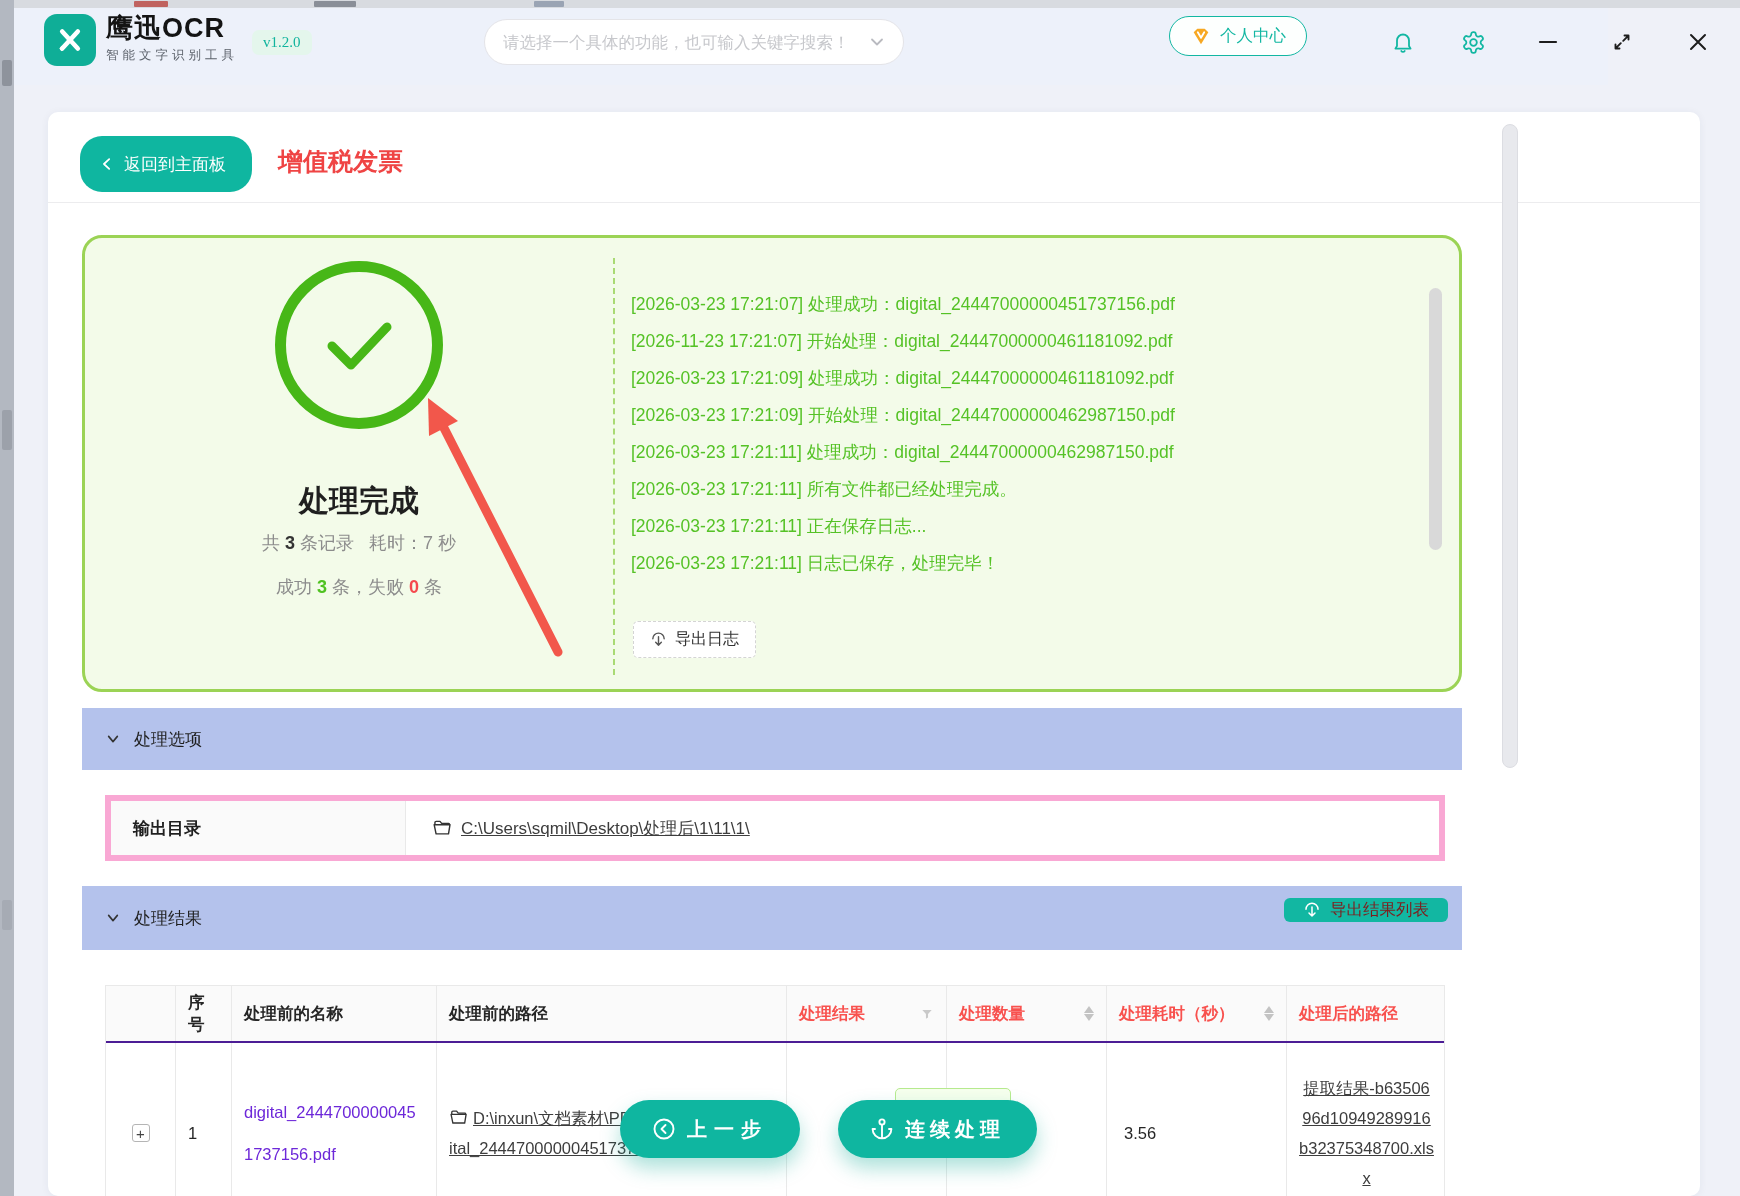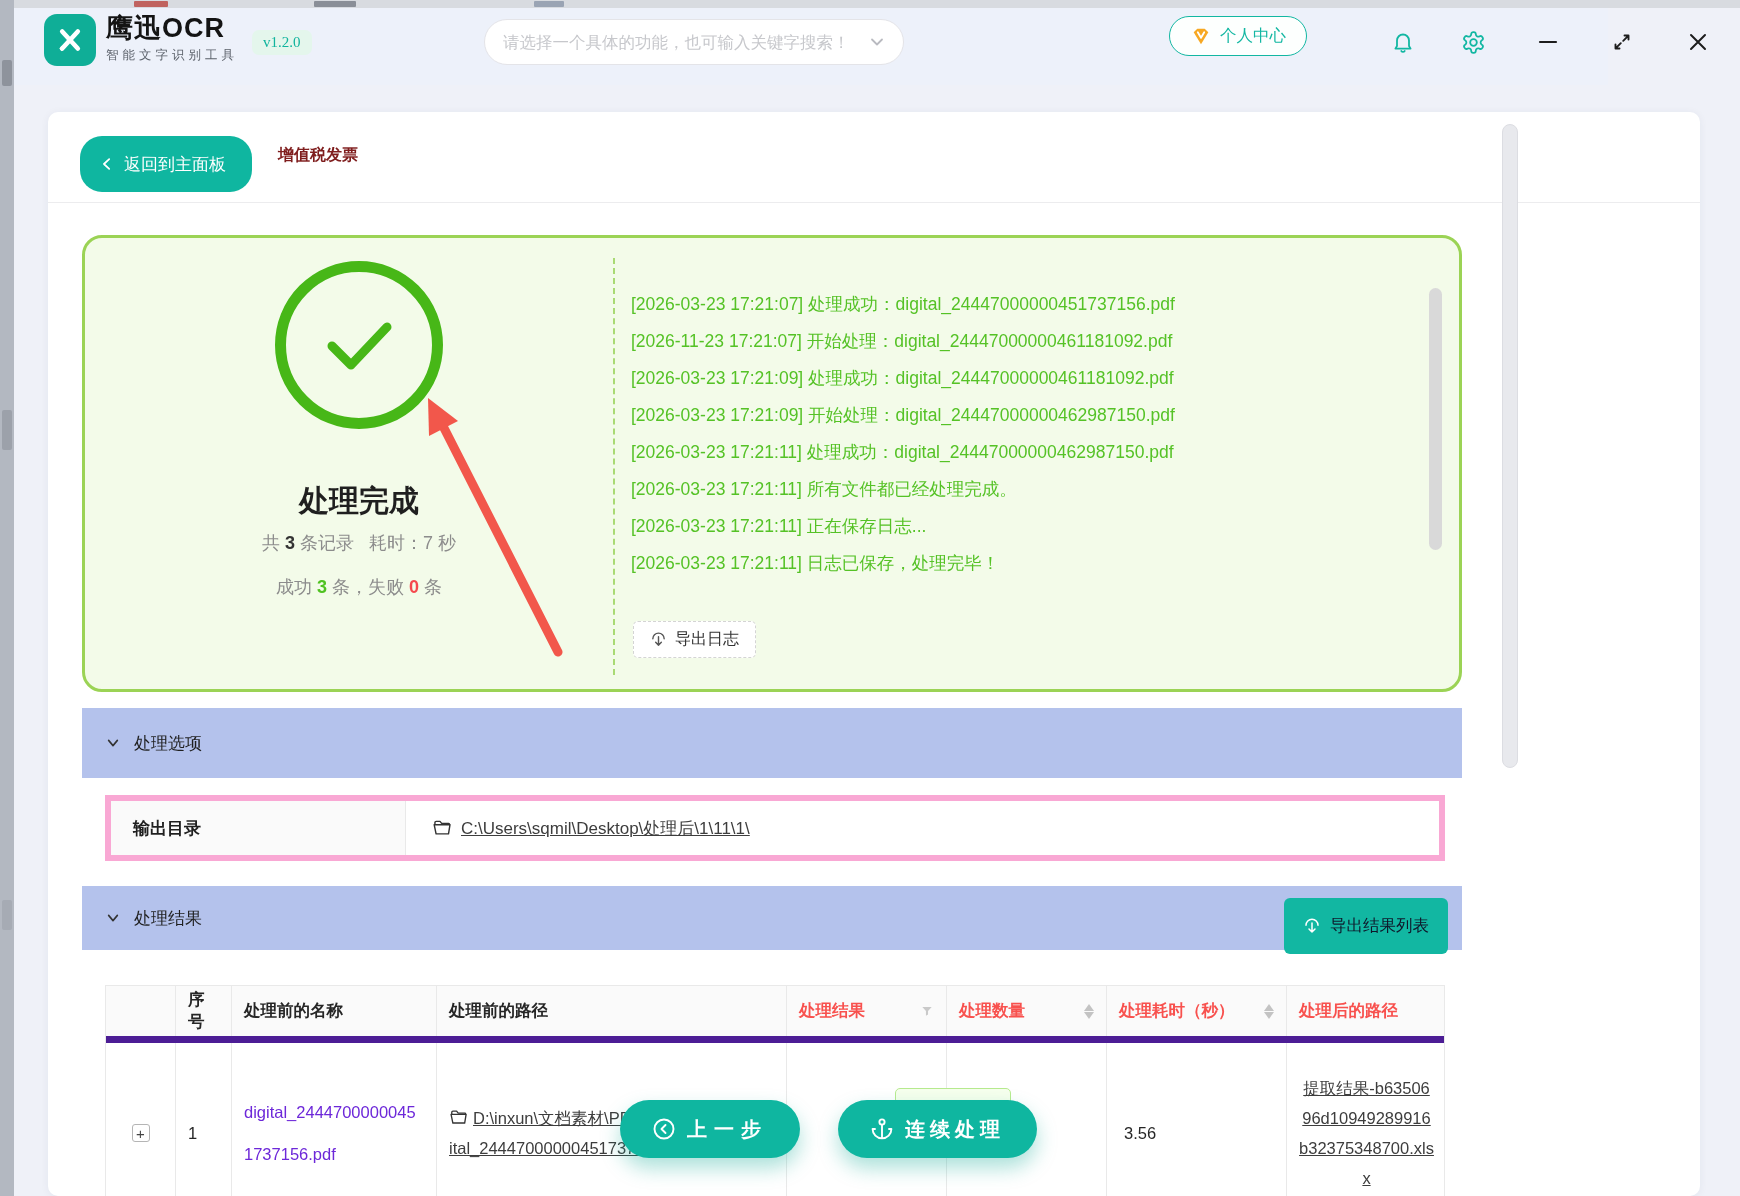--- a/index.html
+++ b/index.html
@@ -29,54 +29,54 @@
   .searchbox input::placeholder { color:#c7c8cc; }
 
   .userpill { left:1155px; top:16px; height:40px; border:1.3px solid #12b7a2; background:#fdfffe; border-radius:20px; display:flex; align-items:center; gap:8px; padding:0 20px; color:#12b7a2; font-size:16.5px; cursor:pointer; }
   .tb-icon { top:29px; width:26px; height:26px; display:flex; align-items:center; justify-content:center; color:#12b7a2; cursor:pointer; }
   .tb-ctl  { top:30px; width:24px; height:24px; display:flex; align-items:center; justify-content:center; color:#1d1d1d; cursor:pointer; }
 
   
   .card { left:48px; top:112px; width:1652px; height:1084px; background:#fff; border-radius:10px; box-shadow:0 1px 8px rgba(40,50,80,.06); overflow:hidden; z-index:2; }
 
   .back-btn { left:32px; top:24px; height:56px; border-radius:22px; background:#0fb6a0; color:#fff; font-size:17px; display:flex; align-items:center; gap:10px; padding:0 26px 0 20px; cursor:pointer; }
-  .page-title { left:230px; top:33px; font-size:16px; font-weight:700; color:#7f1d1d;text-align:center; }
+  .page-title { left:230px; top:33px; font-size:25px; font-weight:700; color:#ef4444;text-align:center; }
   .hr { left:0; top:90px; width:1652px; height:1px; background:#ececee; }
 
   
   .panel { left:34px; top:123px; width:1380px; height:457px; background:#f3fbe9; border:3px solid #9bd355; border-radius:20px; }
   .ring { left:190px; top:23px; width:168px; height:168px; border-radius:50%; border:11px solid #47b717; display:flex; align-items:center; justify-content:center; background:transparent; }
   .status-title { left:124px; top:243px; width:300px; text-align:center; font-size:30px; font-weight:700; color:#1f1f1f; }
   .stat-line { left:74px; width:400px; text-align:center; font-size:18px; color:#8c8c8c; }
   .num { font-weight:700; color:#333; }
   .num.green { color:#4fc221; }
   .num.red { color:#f5484d; }
   .dash-sep { left:528px; top:20px; height:417px; border-left:2.5px dashed #a9da74; }
   .loglist { left:546px; top:48px; width:790px; }
   .logline { font-size:17.5px; color:#55c226; line-height:37px; white-space:nowrap; }
   .log-scroll { left:1344px; top:50px; width:13px; height:262px; background:#d9d9d9; border-radius:7px; cursor:pointer; }
   .exportlog-btn { left:548px; top:383px; height:37px; background:#fff; border:1.5px dashed #d4d4d4; border-radius:5px; display:flex; align-items:center; gap:8px; padding:0 16px; font-size:16px; color:#333; cursor:pointer; }
 
   
   .secbar { left:34px; width:1380px; background:#b4c2ec; display:flex; align-items:center; padding:0 24px; gap:14px; color:#1f1f1f; font-size:17px; }
-  .secbar.opt { top:596px; height:70px; }
+  .secbar.opt { top:596px; height:62px; }
   .secbar.res { top:774px; height:64px; }
   .chev { width:14px; height:14px; color:#333; flex:none; cursor:pointer; }
-  .export-list-btn { position:absolute; right:14px; top:12px; height:56px; background:#12b7a2; border-radius:6px; color:#0f172a; font-size:16.5px; display:flex; align-items:center; gap:9px; padding:0 19px; cursor:pointer; }
+  .export-list-btn { position:absolute; right:14px; top:12px; height:24px; background:#12b7a2; border-radius:6px; color:#7f1d1d; font-size:16.5px; display:flex; align-items:center; gap:9px; padding:0 19px; cursor:pointer; }
 
   
   .outdir { left:57px; top:683px; width:1340px; height:66px; border:6px solid #f9a8d4; display:flex; }
   .outdir .lbl { width:295px; background:#fafafa; border-right:1px solid #e9e9e9; display:flex; align-items:center; padding-left:22px; font-size:17px; font-weight:700; color:#1f1f1f; }
   .outdir .val { flex:1; display:flex; align-items:center; gap:9px; padding-left:26px; font-size:17px; color:#3d3d3d; }
   .link { text-decoration:underline; color:#3d3d3d; cursor:pointer; }
 
   
   .table { left:57px; top:873px; width:1340px; height:211px; border:1px solid #e9e9e9; border-bottom:none; font-size:16.5px; }
   .trow { display:grid; grid-template-columns:70px 56px 205px 350px 160px 160px 180px 159px; }
-  .thead { height:57px; background:#fafafa; border-bottom:7px solid #4c1d95; font-weight:700; }
+  .thead { height:57px; background:#fafafa; border-bottom:2px solid #4c1d95; font-weight:700; }
   .tcell { display:flex; align-items:center; padding:0 12px; border-right:1px solid #e9e9e9; gap:7px; overflow:hidden; }
   .tcell:last-child { border-right:none; }
   .th-red { color:#f8514e; }
   .tbody { height:180px; }
   .tbody .tcell { align-items:center; }
   .expand-box { width:18px; height:18px; border:1px solid #b5b5b5; border-radius:3px; display:flex; align-items:center; justify-content:center; font-size:15px; color:#444; line-height:1; cursor:pointer; background:#fff; margin:0 auto; }
   .cell-name { font-size:16.5px; color:#6d28d9; word-break:break-all; line-height:42px; }
   .cell-path { font-size:16.5px; color:#3d3d3d; word-break:break-all; line-height:30px; }
   .cell-out  { font-size:16.5px; word-break:break-all; line-height:30px; text-align:center; }
   .sorter { display:flex; flex-direction:column; gap:1px; margin-left:auto; color:#c3c3c3; }

